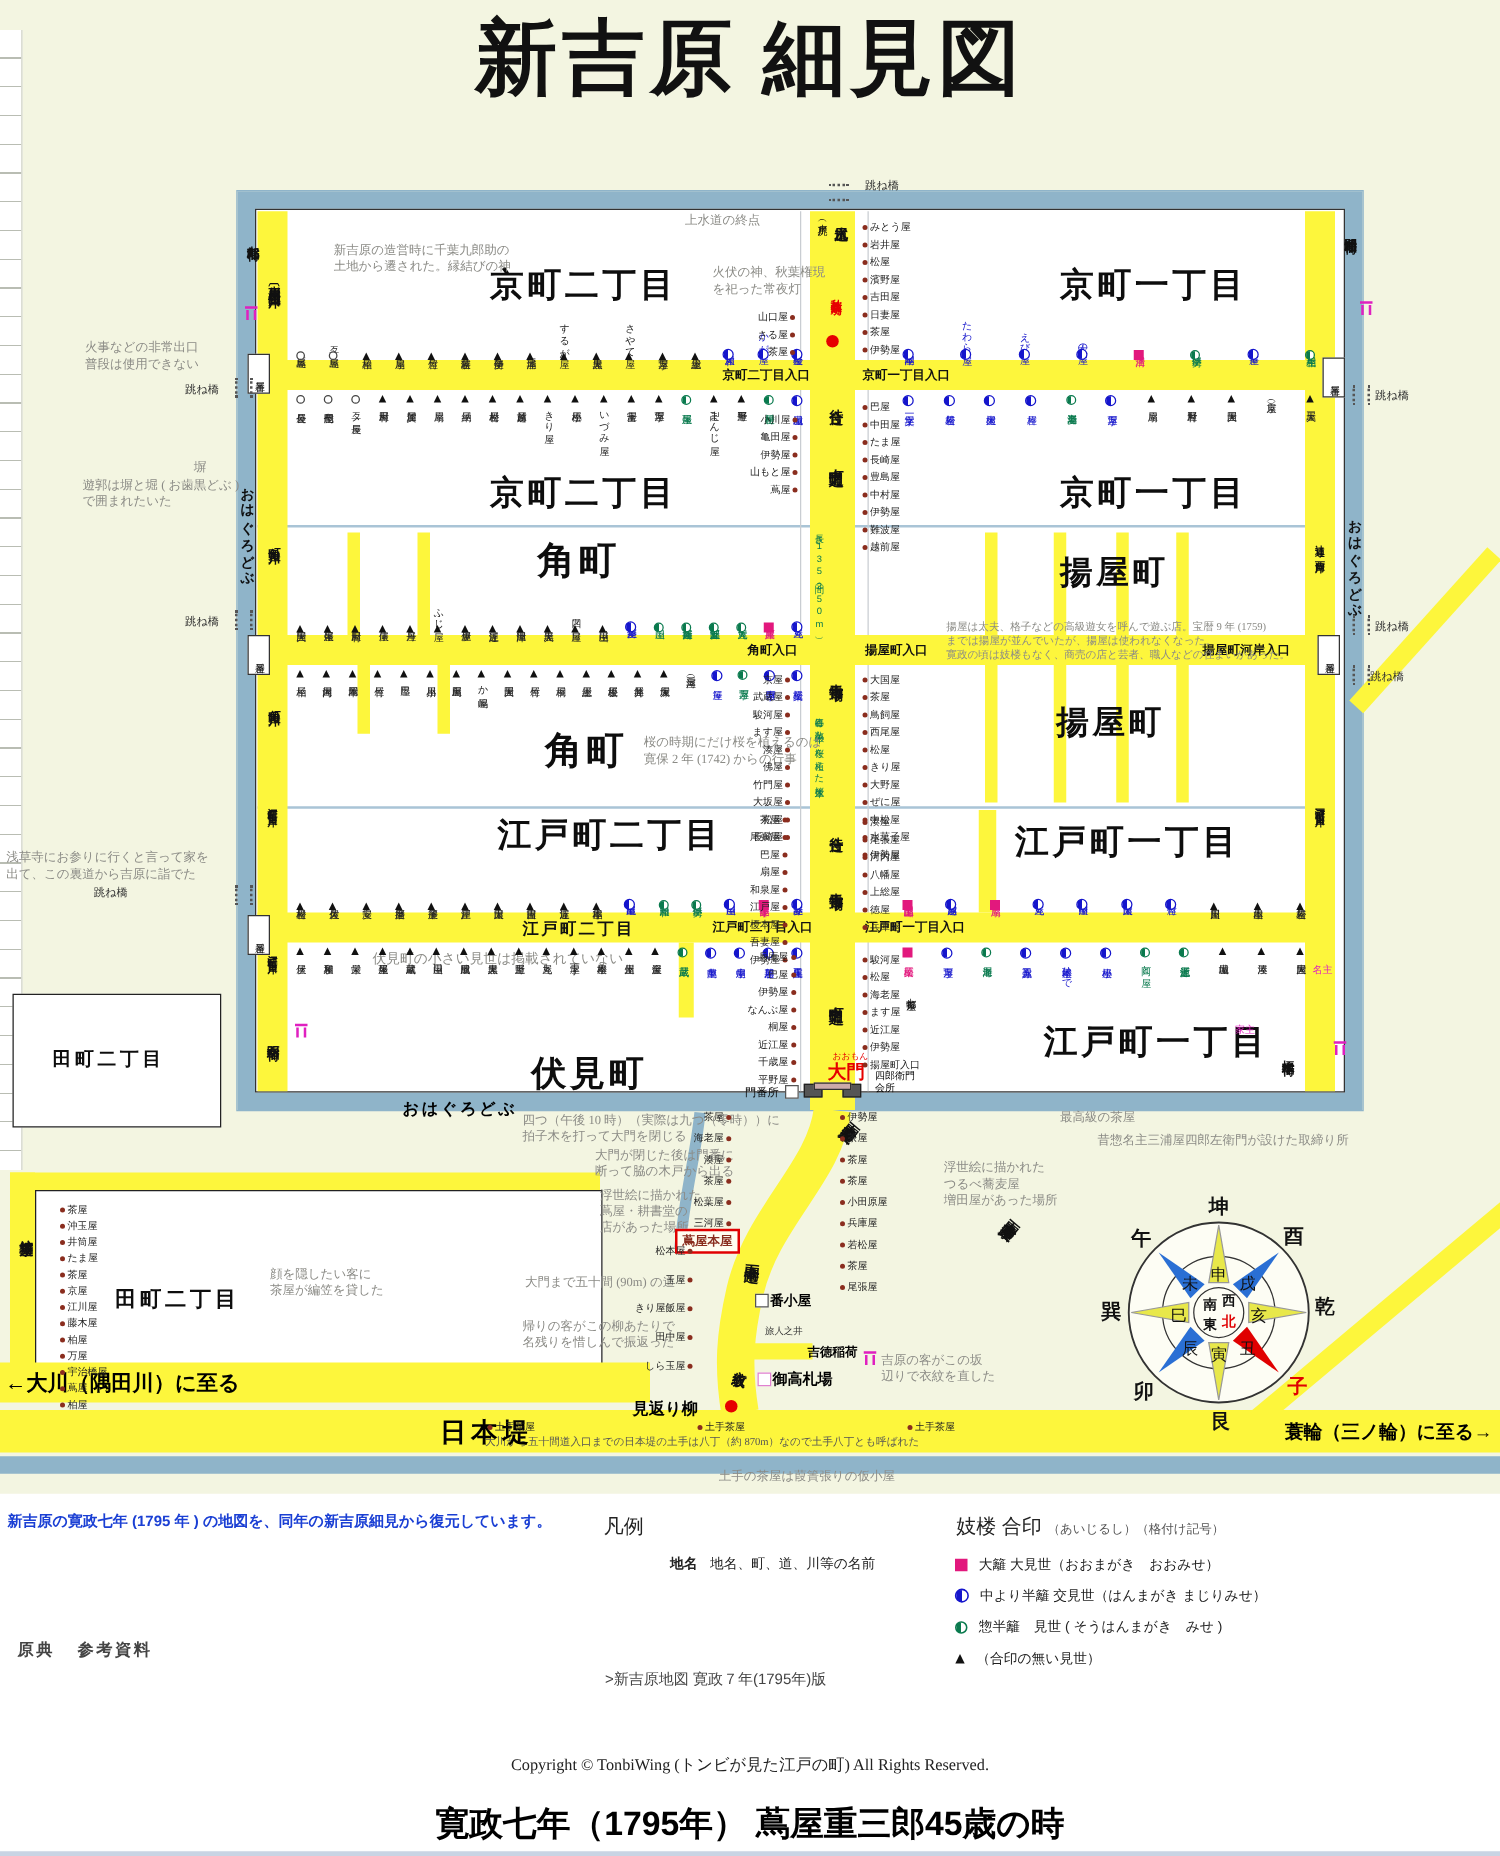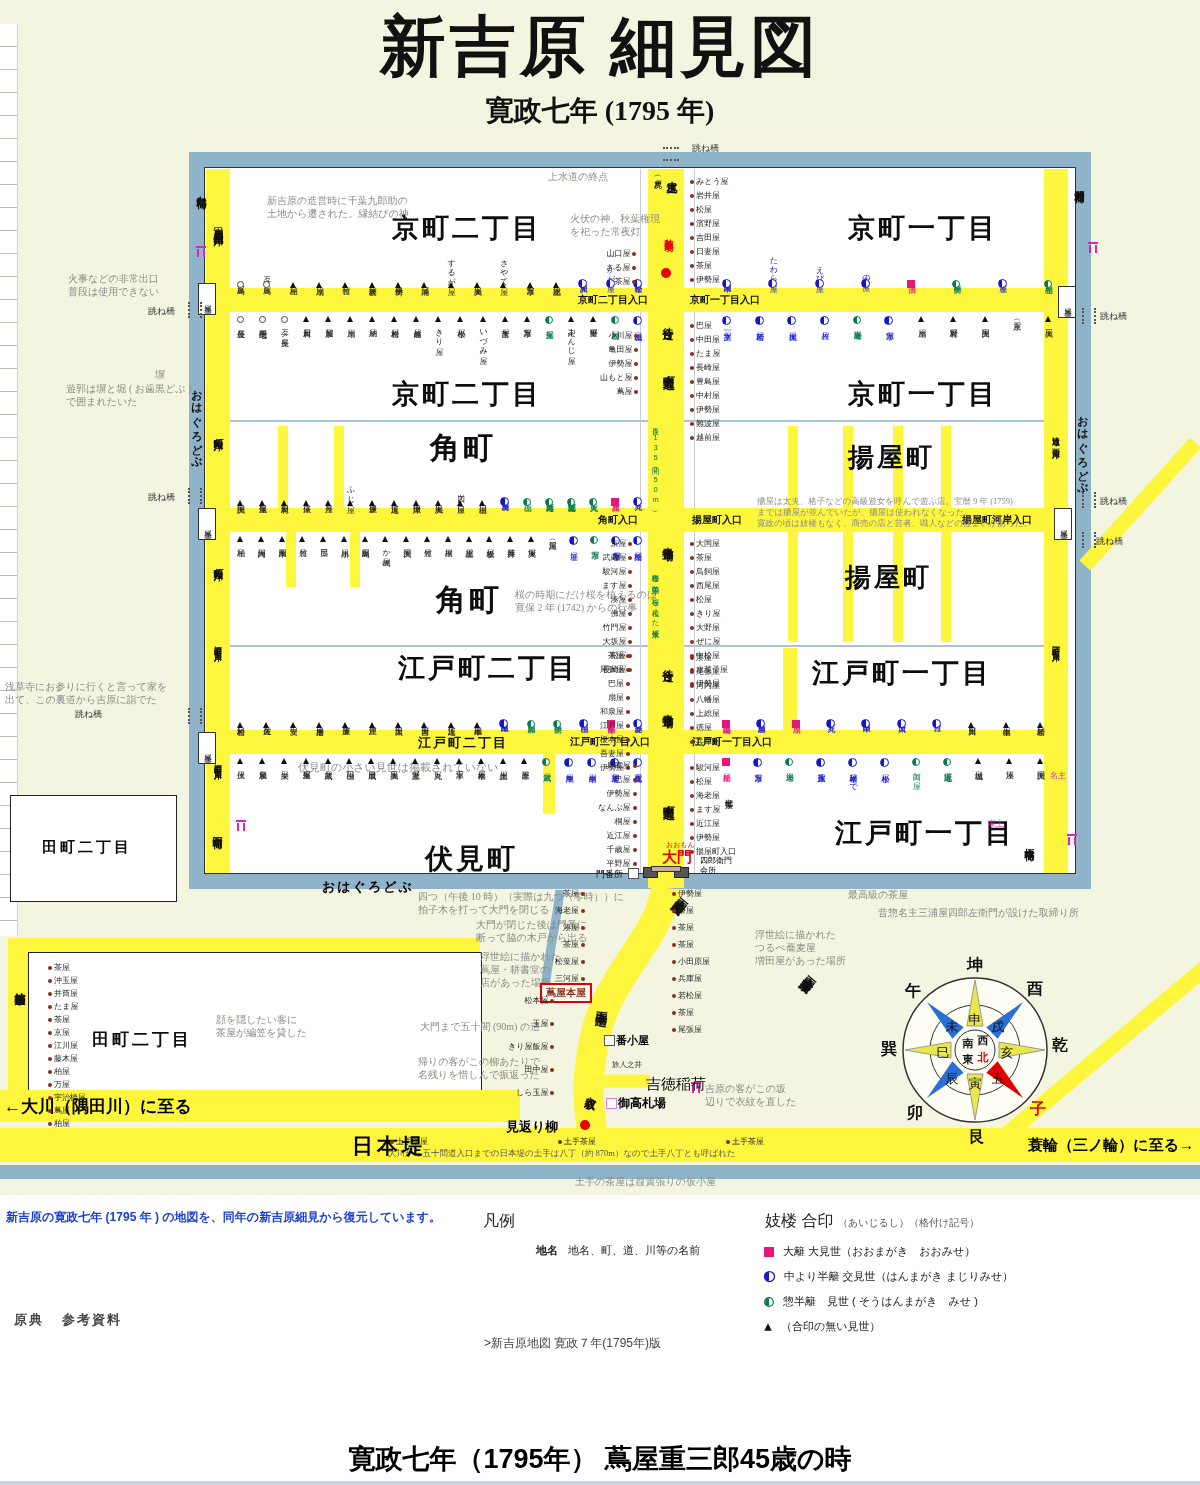--- a/index.html
+++ b/index.html
@@ -80,21 +80,20 @@
   .onroad{position:absolute;font-weight:bold;font-size:13px;color:#111;letter-spacing:2px}
   .grn{color:#0a7a4e}
   svg text{font-family:"Liberation Sans",sans-serif}
 </style>
 </head>
 <body>
 
 <div class="page">
   <div class="ruler"></div>
   <div class="title">新吉原 細見図</div>
-  <div class="subtitle">寛政七年 (1795 年)</div>
 
   <div class="abs" style="left:0;top:140px;width:1200px;height:1060px">
 
     
     <div class="moat" style="left:190px;top:13px;width:900px;height:735px">
         <div class="inner"></div>
       </div>
 
     
     <div class="divh" style="left:206px;top:280px;width:862px"></div>
@@ -199,21 +198,21 @@
     
     <div class="shrine" style="left:194px;top:48px">九郎稲荷</div>
     <span class="torii abs" style="left:196px;top:102px"></span>
     <div class="shrine" style="left:1072px;top:42px">開運稲荷</div>
     <span class="torii abs" style="left:1074px;top:98px"></span>
     <span class="torii abs" style="left:207px;top:676px"></span>
     <div class="shrine" style="left:210px;top:688px">明石稲荷</div>
     <span class="torii abs" style="left:1024px;top:690px"></span>
     <div class="shrine" style="left:1022px;top:700px">榎本稲荷</div>
     <span class="torii abs" style="left:633px;top:938px"></span>
-    <div class="abs" style="left:646px;top:935px;font-weight:normal;font-size:15px">吉徳稲荷</div>
+    <div class="abs" style="left:646px;top:935px;font-weight:bold;font-size:10px">吉徳稲荷</div>
 
     
     <div class="abs red" style="left:666px;top:700px;font-size:7px;color:#e60000">おおもん</div>
     <div class="abs red" style="left:662px;top:708px;font-weight:bold;font-size:15px;color:#e60000">大門</div>
     <div class="gate" style="left:643px;top:726px">
         <i class="l"></i>
         <i class="r"></i>
         <em></em>
       </div>
     <div class="abs" style="left:596px;top:728px;font-size:9px">門番所</div>
@@ -1488,15 +1487,16 @@
         <div class="girorow mk-g">
           <span class="mk"></span>
           <span>惣半籬　見世 ( そうはんまがき　みせ )</span>
         </div>
         <div class="girorow mk-t">
           <span class="mk"></span>
           <span>（合印の無い見世）</span>
         </div>
       </div>
 
+    <div class="copyright">Copyright © TonbiWing (トンビが見た江戸の町) All Rights Reserved.</div>
   </div>
   <div class="caption">寛政七年（1795年） 蔦屋重三郎45歳の時</div>
 </div>
 
 </body></html>

